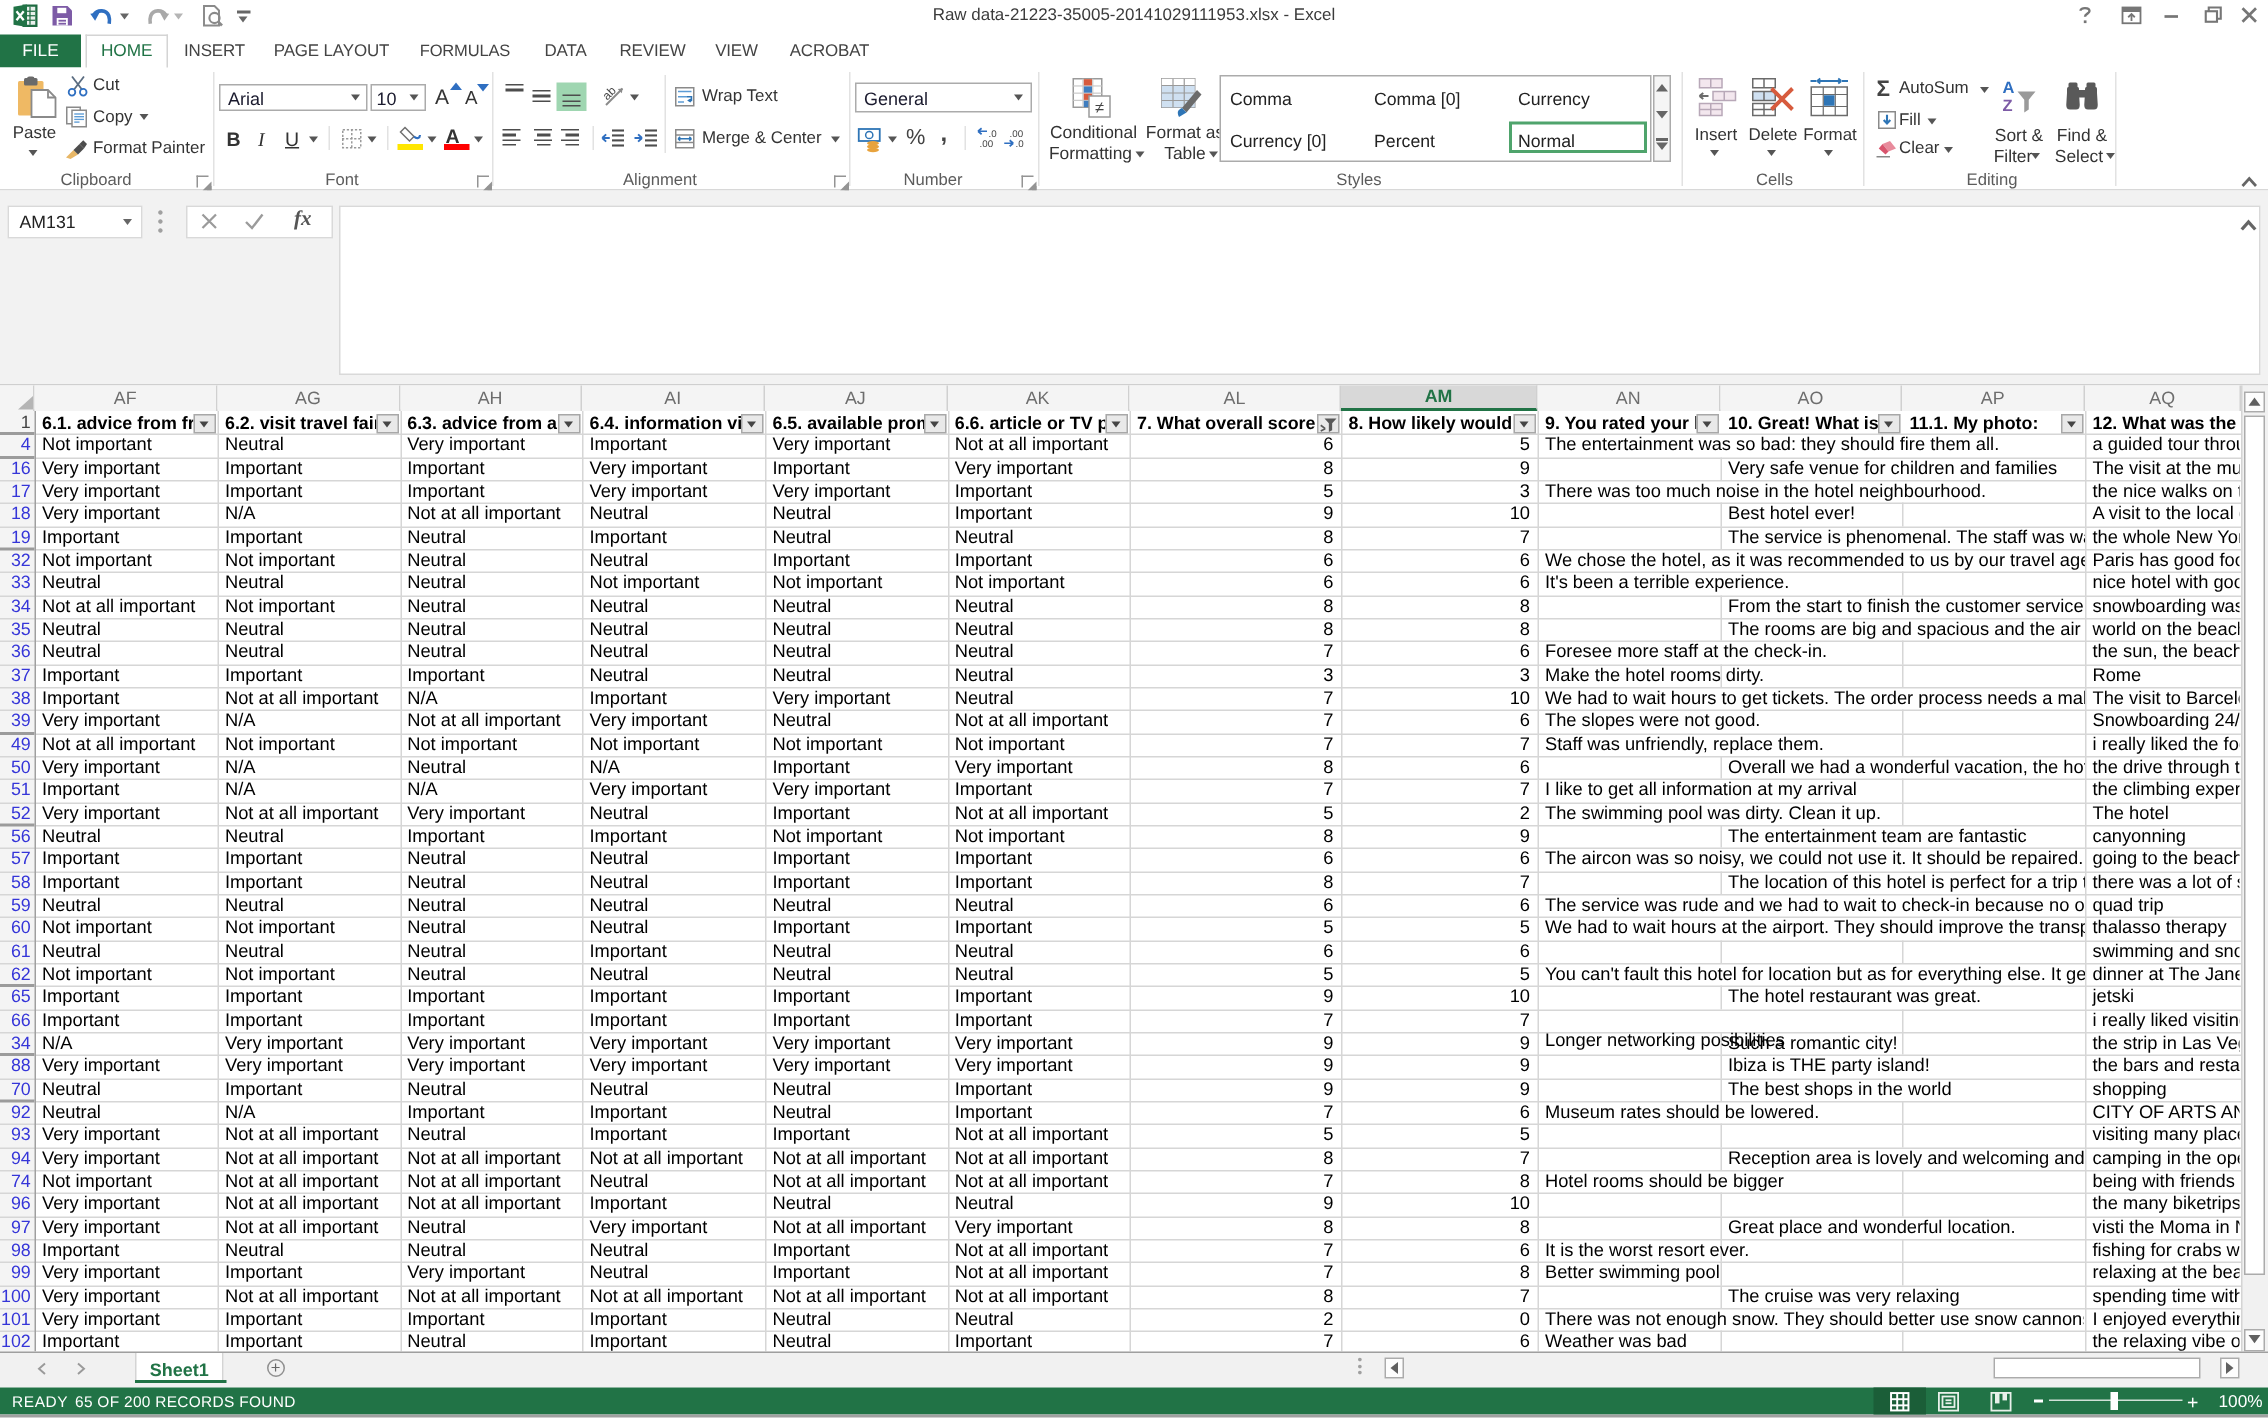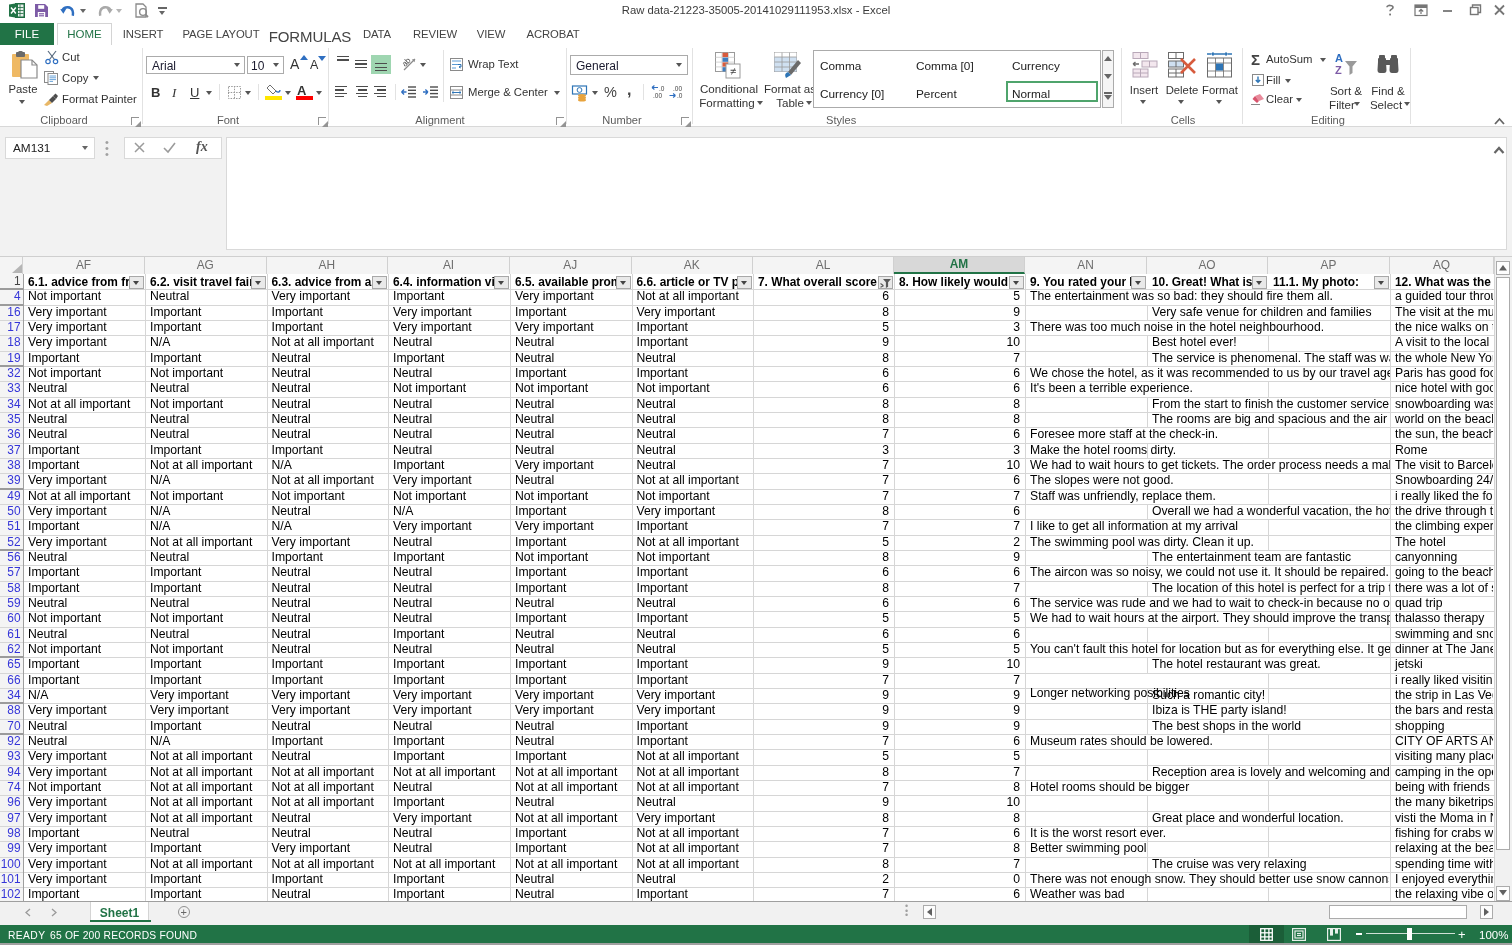--- a/index.html
+++ b/index.html
@@ -71,39 +71,39 @@
 <path d="M109 1.5 L118 10.5 M118 1.5 L109 10.5" stroke-width="1.8"></path>
 </g>
   </svg>
 <div class="a" style="left:0;top:22px;width:1512px;height:23px;background:#fff"></div>
 <div class="a" style="left:0;top:22.5px;width:54px;height:22.5px;background:#217346"></div>
 <div class="tx" style="left:0;top:28px;width:54px;text-align:center;font-size:11.5px;color:#fff">FILE</div>
 <div class="a" style="left:57px;top:22.5px;width:55px;height:23px;background:#fff;border:1px solid #d4d4d4;border-bottom:none"></div>
 <div class="tx" style="left:57px;top:28px;width:55px;text-align:center;font-size:11.5px;color:#217346">HOME</div>
 <div class="tx" style="left:143px;top:28px;width:160px;margin-left:-80px;text-align:center;font-size:11.3px;letter-spacing:-0.1px;color:#444">INSERT</div>
 <div class="tx" style="left:221px;top:28px;width:160px;margin-left:-80px;text-align:center;font-size:11.3px;letter-spacing:-0.1px;color:#444">PAGE LAYOUT</div>
-<div class="tx" style="left:310px;top:28px;width:160px;margin-left:-80px;text-align:center;font-size:15px;letter-spacing:-0.1px;color:#444">FORMULAS</div>
+<div class="tx" style="left:310px;top:28px;width:160px;margin-left:-80px;text-align:center;font-size:11px;letter-spacing:-0.1px;color:#444">FORMULAS</div>
 <div class="tx" style="left:377px;top:28px;width:160px;margin-left:-80px;text-align:center;font-size:11.3px;letter-spacing:-0.1px;color:#444">DATA</div>
 <div class="tx" style="left:435px;top:28px;width:160px;margin-left:-80px;text-align:center;font-size:11.3px;letter-spacing:-0.1px;color:#444">REVIEW</div>
 <div class="tx" style="left:491px;top:28px;width:160px;margin-left:-80px;text-align:center;font-size:11.3px;letter-spacing:-0.1px;color:#444">VIEW</div>
 <div class="tx" style="left:553px;top:28px;width:160px;margin-left:-80px;text-align:center;font-size:11.3px;letter-spacing:-0.1px;color:#444">ACROBAT</div>
 <div class="a" style="left:0;top:45px;width:1512px;height:81px;background:#fff"></div>
 <div class="a" style="left:0;top:126px;width:1512px;height:1px;background:#d8d8d8"></div>
 <div class="sep" style="left:141.7px"></div>
 <div class="sep" style="left:328px"></div>
 <div class="sep" style="left:566px"></div>
 <div class="sep" style="left:692px"></div>
 <div class="sep" style="left:1120.6px"></div>
 <div class="sep" style="left:1242.4px"></div>
 <div class="sep" style="left:1410px"></div>
 <div class="rlab" style="left:64px;top:114px;width:160px;margin-left:-80px;text-align:center">Clipboard</div>
 <div class="rlab" style="left:228px;top:114px;width:160px;margin-left:-80px;text-align:center">Font</div>
 <div class="rlab" style="left:440px;top:114px;width:160px;margin-left:-80px;text-align:center">Alignment</div>
 <div class="rlab" style="left:622px;top:114px;width:160px;margin-left:-80px;text-align:center">Number</div>
-<div class="rlab" style="left:906px;top:114px;width:160px;margin-left:-80px;text-align:left">Styles</div>
+<div class="rlab" style="left:906px;top:114px;width:160px;margin-left:-80px;text-align:center">Styles</div>
 <div class="rlab" style="left:1183px;top:114px;width:160px;margin-left:-80px;text-align:center">Cells</div>
 <div class="rlab" style="left:1328px;top:114px;width:160px;margin-left:-80px;text-align:center">Editing</div>
 <div class="launch" style="left:131px;top:117px"></div>
 <div class="launch" style="left:318px;top:117px"></div>
 <div class="launch" style="left:556px;top:117px"></div>
 <div class="launch" style="left:681px;top:117px"></div>
 <svg style="left:11px;top:51px" width="28" height="28" viewBox="0 0 28 28">
 <rect x="1" y="3" width="17" height="23" rx="1" fill="#efb964"></rect>
 <rect x="5" y="1" width="9" height="5" rx="1" fill="#6a6a6a"></rect>
 <rect x="7" y="0" width="5" height="3" rx="1.5" fill="#6a6a6a"></rect>

